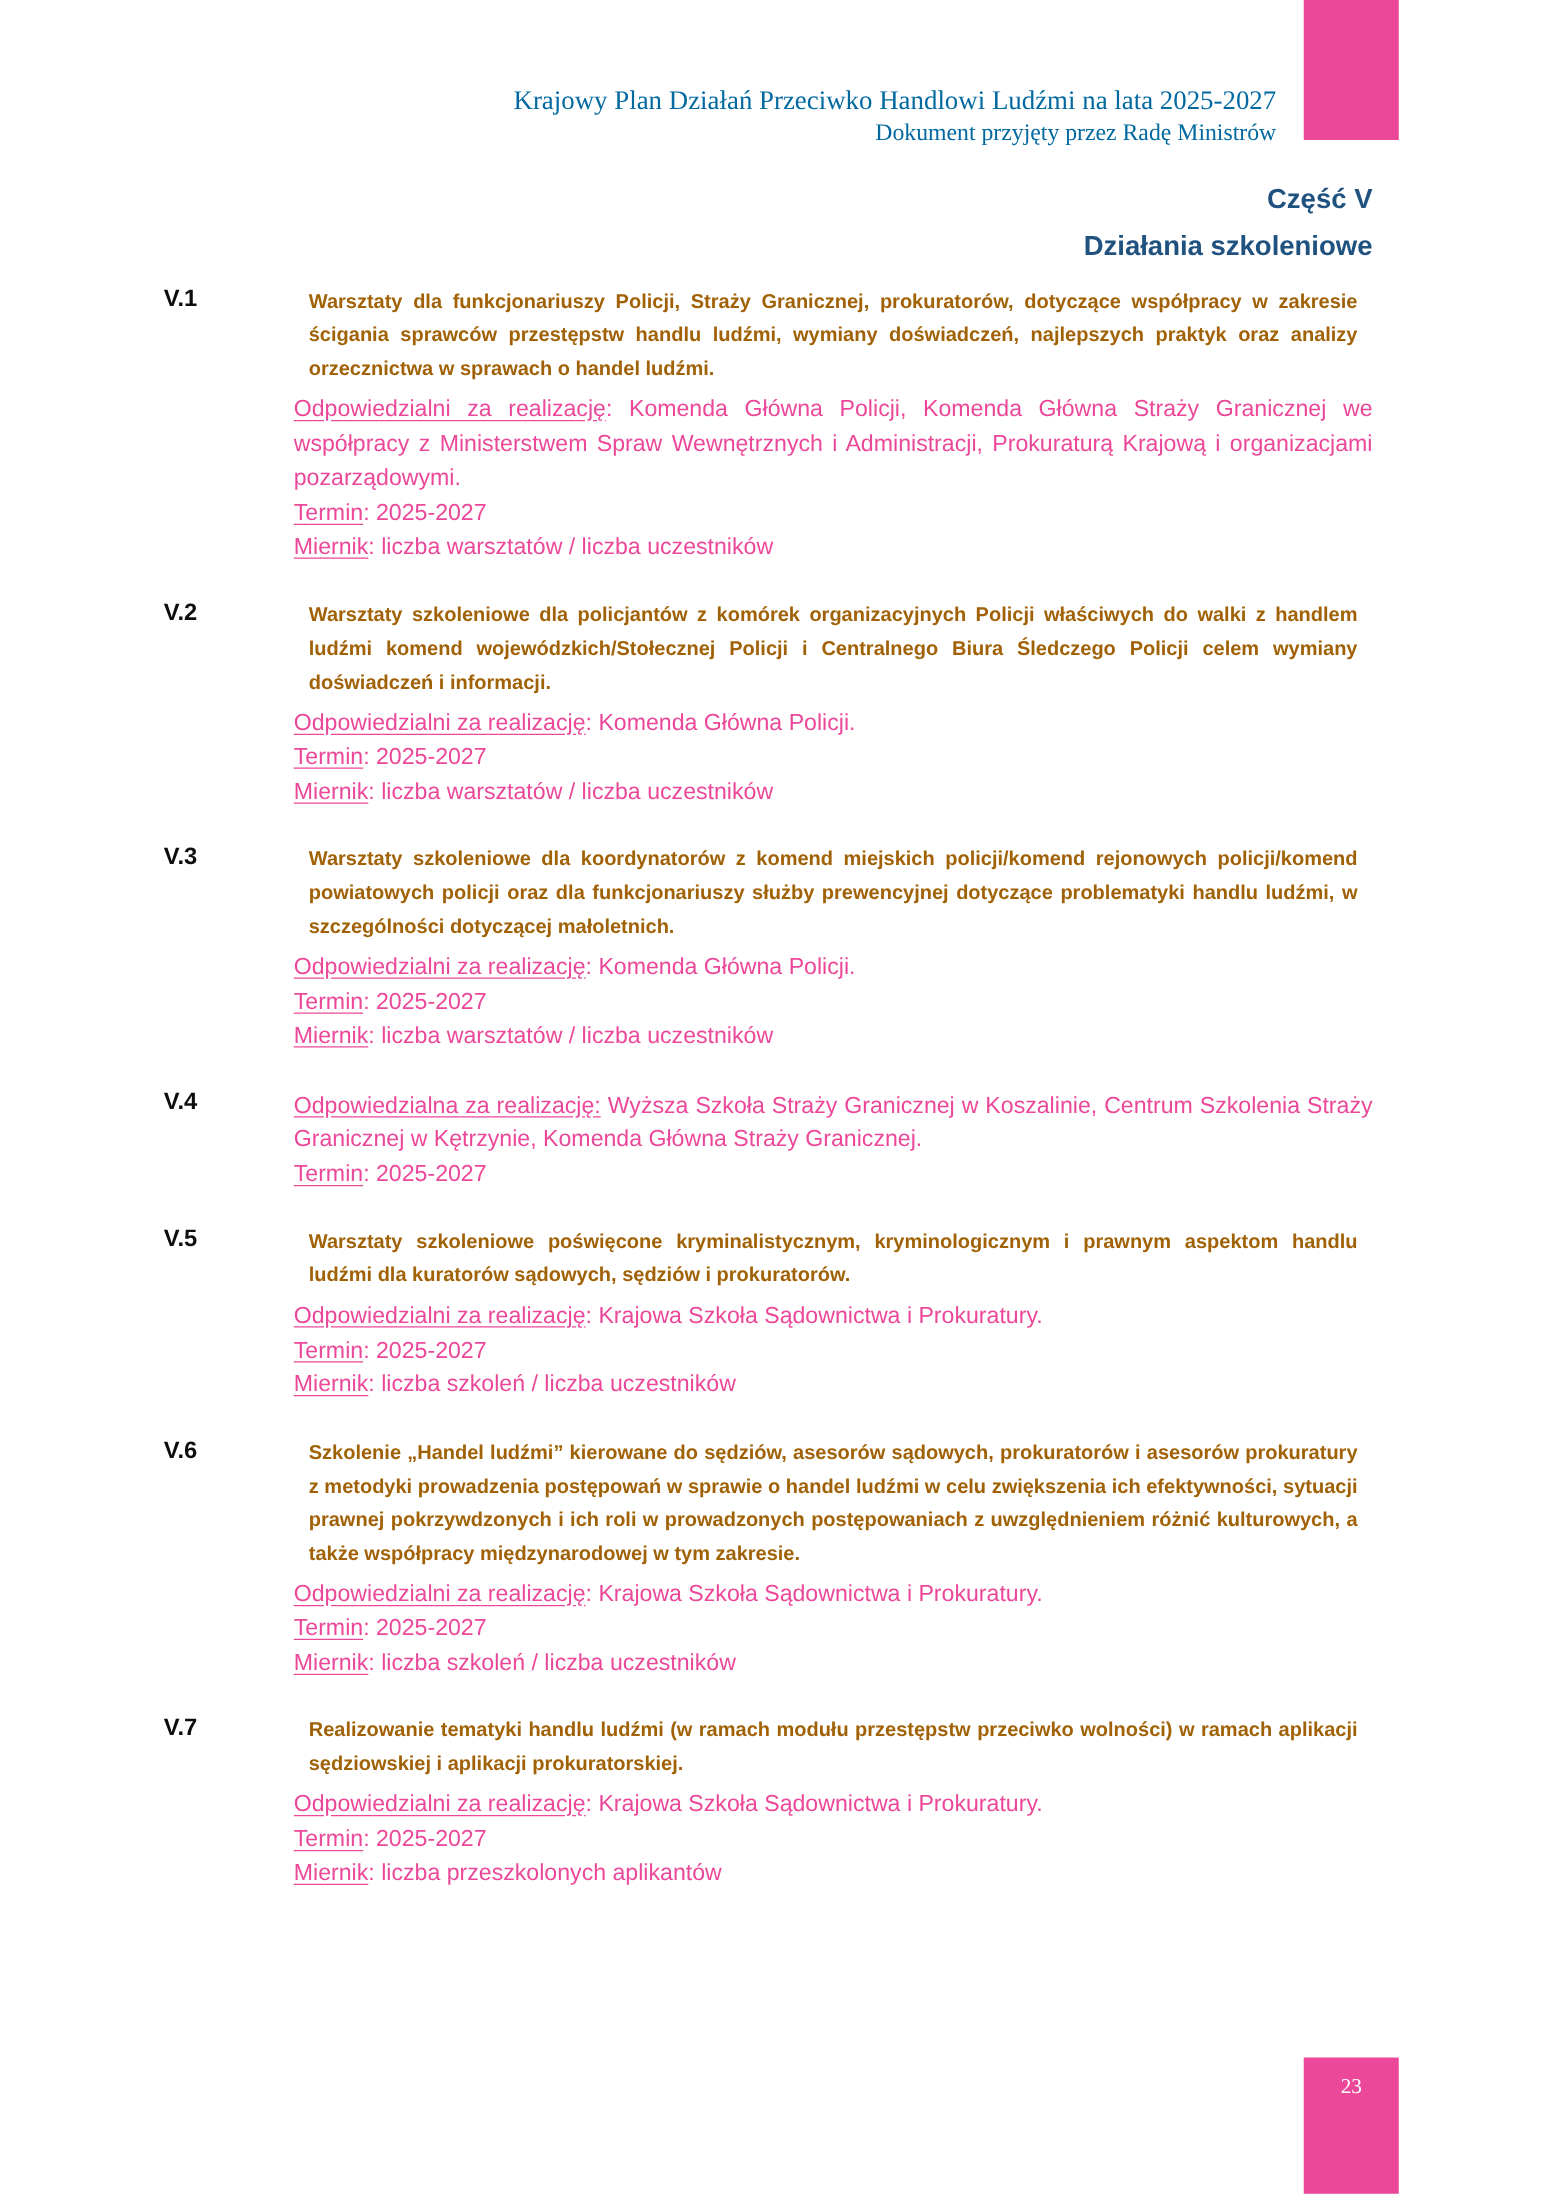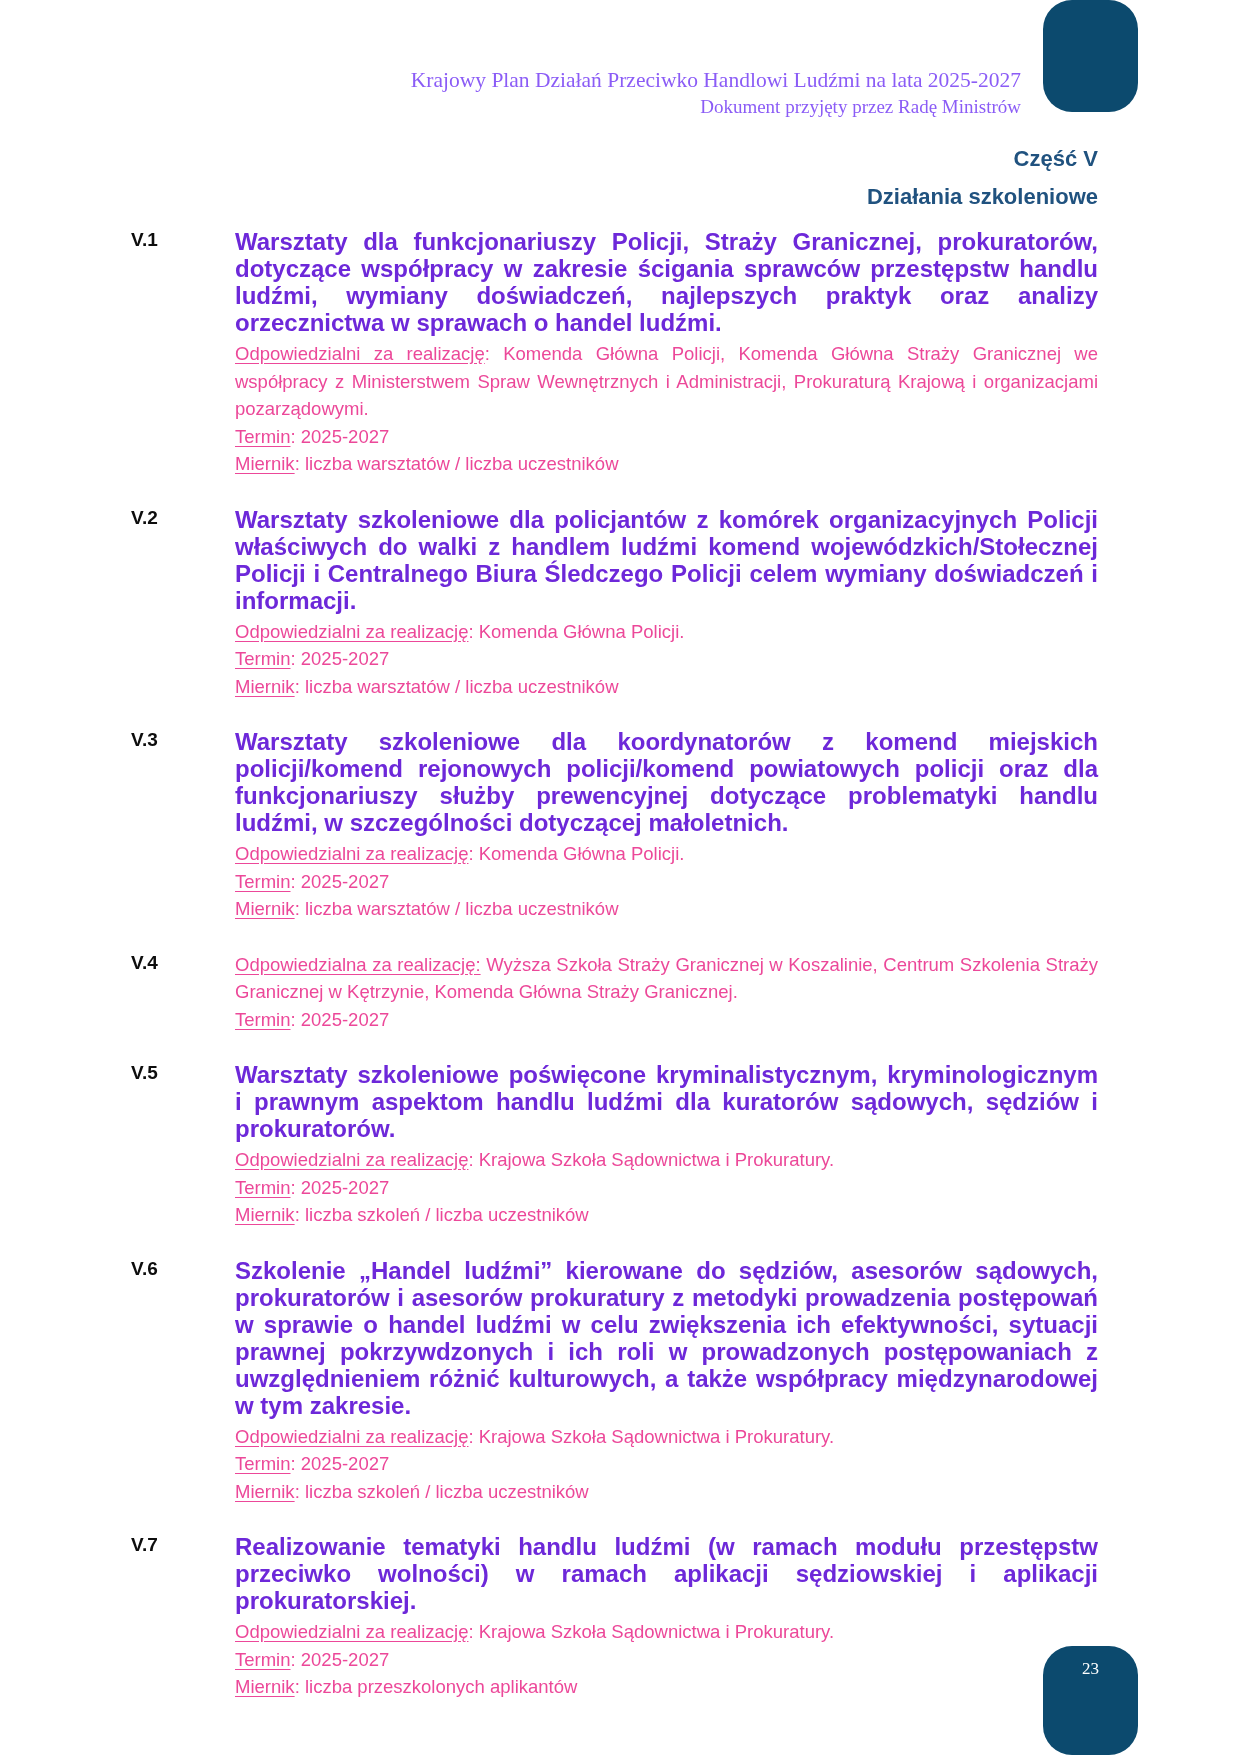--- a/index.html
+++ b/index.html
@@ -1,42 +1,42 @@
 <!DOCTYPE html>
 <html lang="pl"><head>
 <meta charset="utf-8">
 <style>
   html,body{margin:0;padding:0;}
   body{
     width:1241px;height:1755px;position:relative;background:#ffffff;
     font-family:"Liberation Sans",sans-serif;color:#0d0d0d;overflow:hidden;
   }
   
-  .banner{position:absolute;left:1043px;width:95px;background:#0c4a6e;border-radius:29px;}
+  .banner{position:absolute;left:1043px;width:76px;background:#ec4899;}
   .banner-top{top:0;height:112px;}
   .banner-bottom{top:1646px;height:109px;color:#ffffff;text-align:center;
     font-family:"Liberation Serif",serif;font-size:17px;padding-top:13px;box-sizing:border-box;}
   
   .header-block{
     position:absolute;top:66px;left:131px;width:890px;text-align:right;
-    font-family:"Liberation Serif",serif;color:#8b5cf6;
+    font-family:"Liberation Serif",serif;color:#0369a1;
   }
   .header-title{font-size:21.5px;line-height:28px;}
   .header-subtitle{font-size:19px;line-height:26px;}
   
   .content{position:absolute;top:146px;left:131px;width:967px;}
   .part-heading,.section-heading{
     text-align:right;font-weight:bold;font-size:22px;color:#20527f;margin:0;
   }
   .part-heading{margin-bottom:12px;}
   .section-heading{margin-bottom:18px;}
   .item{display:flex;margin-bottom:28px;gap:36px;}
   .item-number{width:68px;flex:0 0 68px;font-weight:bold;font-size:19px;padding-top:1px;}
   .item-content{flex:1;min-width:0;}
-  .action{font-weight:bold;font-size:24px;line-height:27px;text-align:justify;margin:0 0 4px;color:#6d28d9;}
+  .action{font-weight:bold;font-size:16px;line-height:27px;text-align:justify;margin:0 12px 4px;color:#a16207;}
   .detail{color:#ec4899;font-size:18.5px;line-height:27.5px;margin:0;text-align:justify;}
   .detail .lbl{text-decoration:underline;text-underline-offset:3px;}
 </style>
 </head>
 <body>
 
 <div class="banner banner-top"></div>
 
 <div class="header-block">
   <div class="header-title">Krajowy Plan Działań Przeciwko Handlowi Ludźmi na lata 2025-2027</div>

